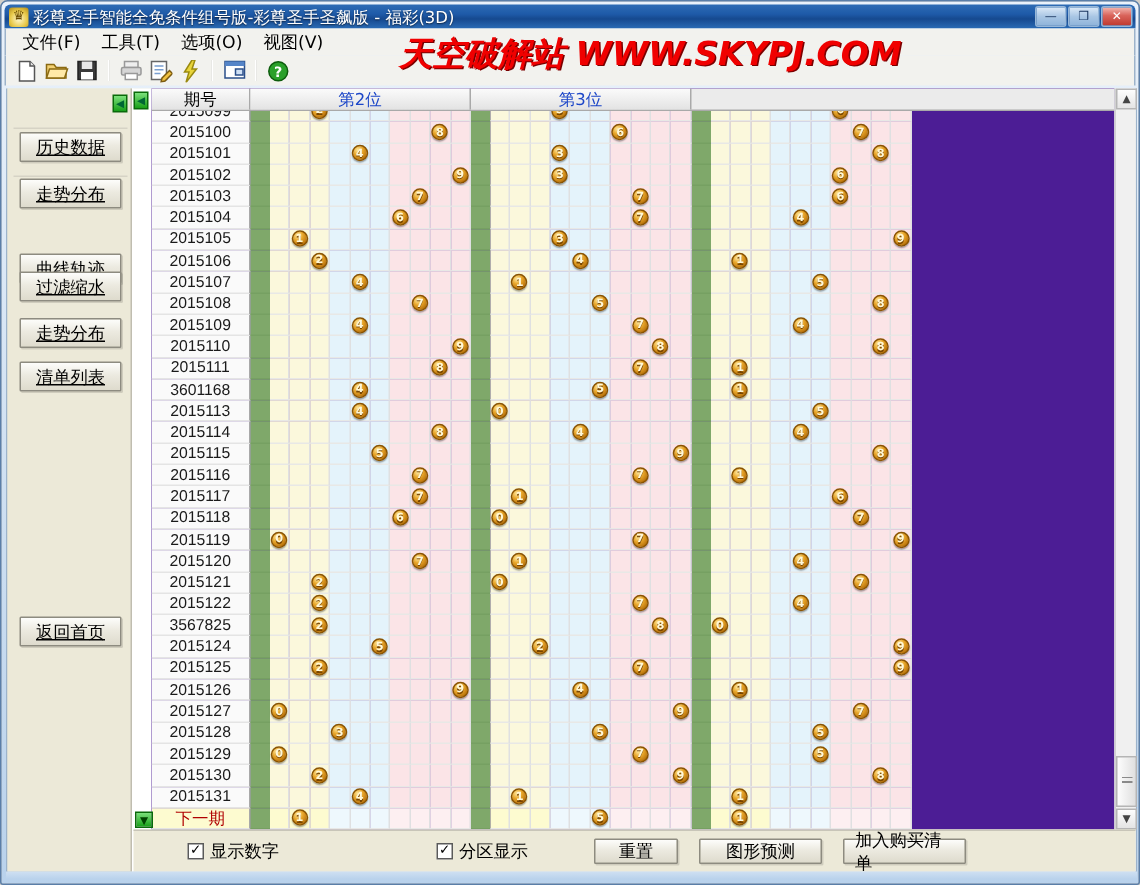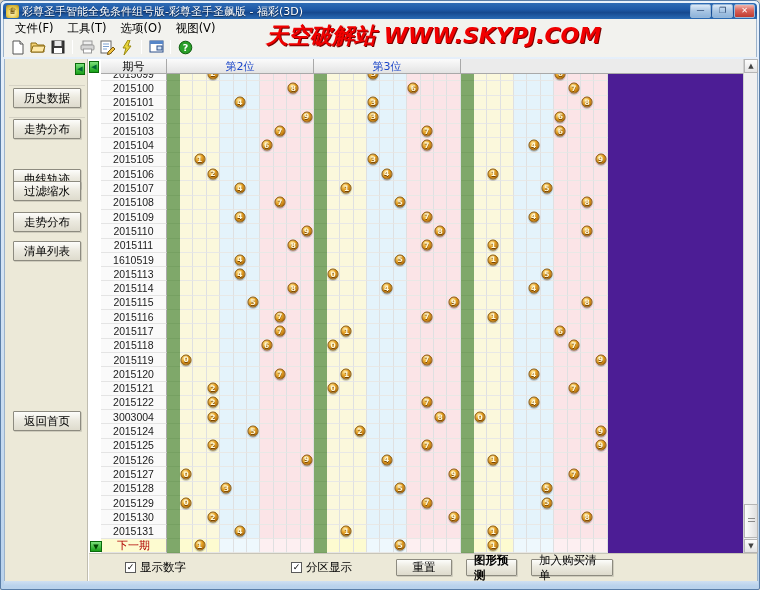--- a/index.html
+++ b/index.html
@@ -100,20 +100,21 @@
     border-right: 1px solid #c0bdb0;
   }
   .side-btn {
     position: absolute; left: 8px; width: 68px; height: 20px;
     background: linear-gradient(180deg,#fdfdfb 0%,#eceae0 45%,#dedbcd 100%);
     border: 1px solid #8d8b80;
     border-radius: 1px;
     font-size: 11.5px; color: #000;
     display: flex; align-items: center; justify-content: center;
     box-shadow: 1px 1px 0 rgba(0,0,0,.12);
+    text-decoration: underline;
   }
   .side-sep { position:absolute; left:4px; width:76px; height:1px; background:#d6d3c5; }
 
   
   .gridwrap {
     flex: 1 1 auto; position: relative; background: #ffffff;
     border-left: 1px solid #ffffff;
   }
   .scroll-tab {
     position: absolute; left: 0px; top: 2px; width: 10px; height: 12px;
@@ -956,21 +957,21 @@
                 <div class="cell z-b"></div>
                 <div class="cell z-b"></div>
                 <div class="cell z-b"></div>
                 <div class="cell z-p"></div>
                 <div class="cell z-p"></div>
                 <div class="cell z-p"></div>
                 <div class="cell z-p"></div>
               </div>
             </div>
             <div class="row">
-              <div class="cell-id">1610519</div>
+              <div class="cell-id">3601168</div>
               <div class="blockwrap">
                 <div class="divcell"></div>
                 <div class="cell z-y"></div>
                 <div class="cell z-y"></div>
                 <div class="cell z-y"></div>
                 <div class="cell z-b"></div>
                 <div class="cell z-b">
                   <div class="ball">4</div>
                 </div>
                 <div class="cell z-b"></div>
@@ -1484,21 +1485,21 @@
                   <div class="ball">4</div>
                 </div>
                 <div class="cell z-b"></div>
                 <div class="cell z-p"></div>
                 <div class="cell z-p"></div>
                 <div class="cell z-p"></div>
                 <div class="cell z-p"></div>
               </div>
             </div>
             <div class="row">
-              <div class="cell-id">3003004</div>
+              <div class="cell-id">3567825</div>
               <div class="blockwrap">
                 <div class="divcell"></div>
                 <div class="cell z-y"></div>
                 <div class="cell z-y"></div>
                 <div class="cell z-y">
                   <div class="ball">2</div>
                 </div>
                 <div class="cell z-b"></div>
                 <div class="cell z-b"></div>
                 <div class="cell z-b"></div>
@@ -1988,20 +1989,20 @@
           <span class="box">✓</span>
           <span>显示数字</span>
         </div>
 
         <div class="chk" style="margin-left:105px;">
           <span class="box">✓</span>
           <span>分区显示</span>
         </div>
 
         <div class="bot-btn" style="margin-left:44px;width:56px;">重置</div>
-        <div class="bot-btn" style="margin-left:14px;width:51px;font-weight:bold;">图形预测</div>
+        <div class="bot-btn" style="margin-left:14px;width:82px;">图形预测</div>
         <div class="bot-btn" style="margin-left:14px;width:82px;">加入购买清单</div>
       </div>
     </div>
   </div>
 
   <div class="statusbar"></div>
 </div>
 
 </body></html>

